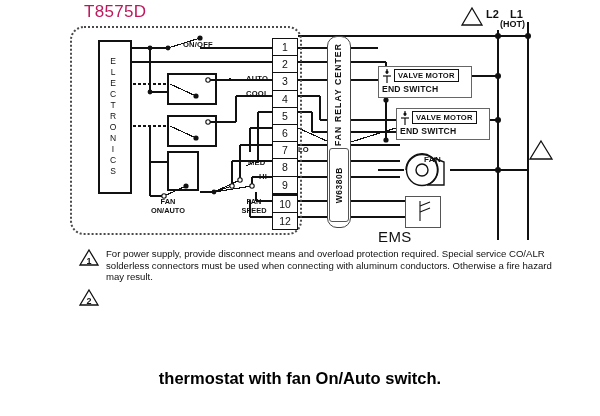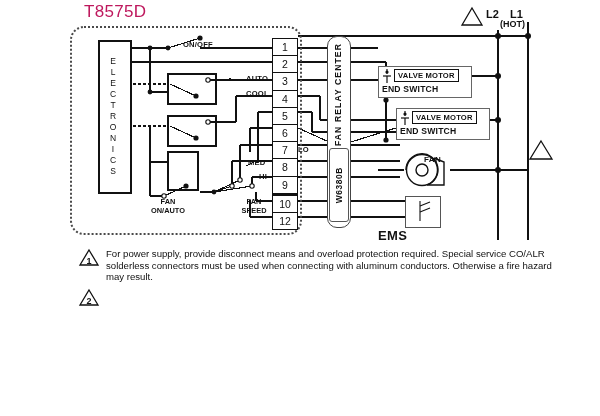--- a/index.html
+++ b/index.html
@@ -39,21 +39,21 @@
   .end-switch-txt{font-size:8.6px;font-weight:700;letter-spacing:.2px;color:#111;margin-top:1px;}
   #valve-block-1{left:378px;top:66px;width:86px;}
   #valve-block-2{left:396px;top:108px;width:86px;}
   .vm-row{display:flex;align-items:flex-start;gap:2px;}
   .vm-sym{width:10px;height:14px;position:relative;}
   
   #fan-symbol{left:404px;top:152px;width:46px;height:36px;}
   #fan-text{left:424px;top:155px;font-size:8px;font-weight:700;letter-spacing:.4px;color:#111;}
   
   #ems-box{left:405px;top:196px;width:34px;height:30px;border:1.4px solid #555;background:#fff;}
-  #ems-label{left:378px;top:228px;font-size:13px;font-weight:700;letter-spacing:.4px;color:#111;}
+  #ems-label{left:378px;top:228px;font-size:15px;font-weight:400;letter-spacing:.4px;color:#111;}
   
   #label-l2{left:486px;top:8px;font-size:11px;font-weight:700;color:#111;}
   #label-l1{left:510px;top:8px;font-size:11px;font-weight:700;color:#111;}
   #label-hot{left:500px;top:19px;font-size:9px;font-weight:700;color:#111;}
   
   .tri{position:relative;}
   .tri svg{display:block;}
   .tri b{position:absolute;left:0;top:0;width:100%;height:100%;
       display:flex;align-items:flex-end;justify-content:center;
       font-size:9px;font-weight:700;padding-bottom:1px;box-sizing:border-box;color:#111;}
@@ -337,13 +337,14 @@
     <span class="tri" style="flex:0 0 auto;">
       <svg width="22" height="19" viewBox="0 0 22 19">
         <polygon points="11,2 20,17 2,17" fill="none" stroke="#111" stroke-width="1.3"></polygon>
       </svg>
       <b>2</b>
     </span>
   </div>
 </div>
 
 <div class="abs" id="caption">
+  <div>thermostat with fan On/Auto switch.</div>
 </div>
 
 </body></html>

